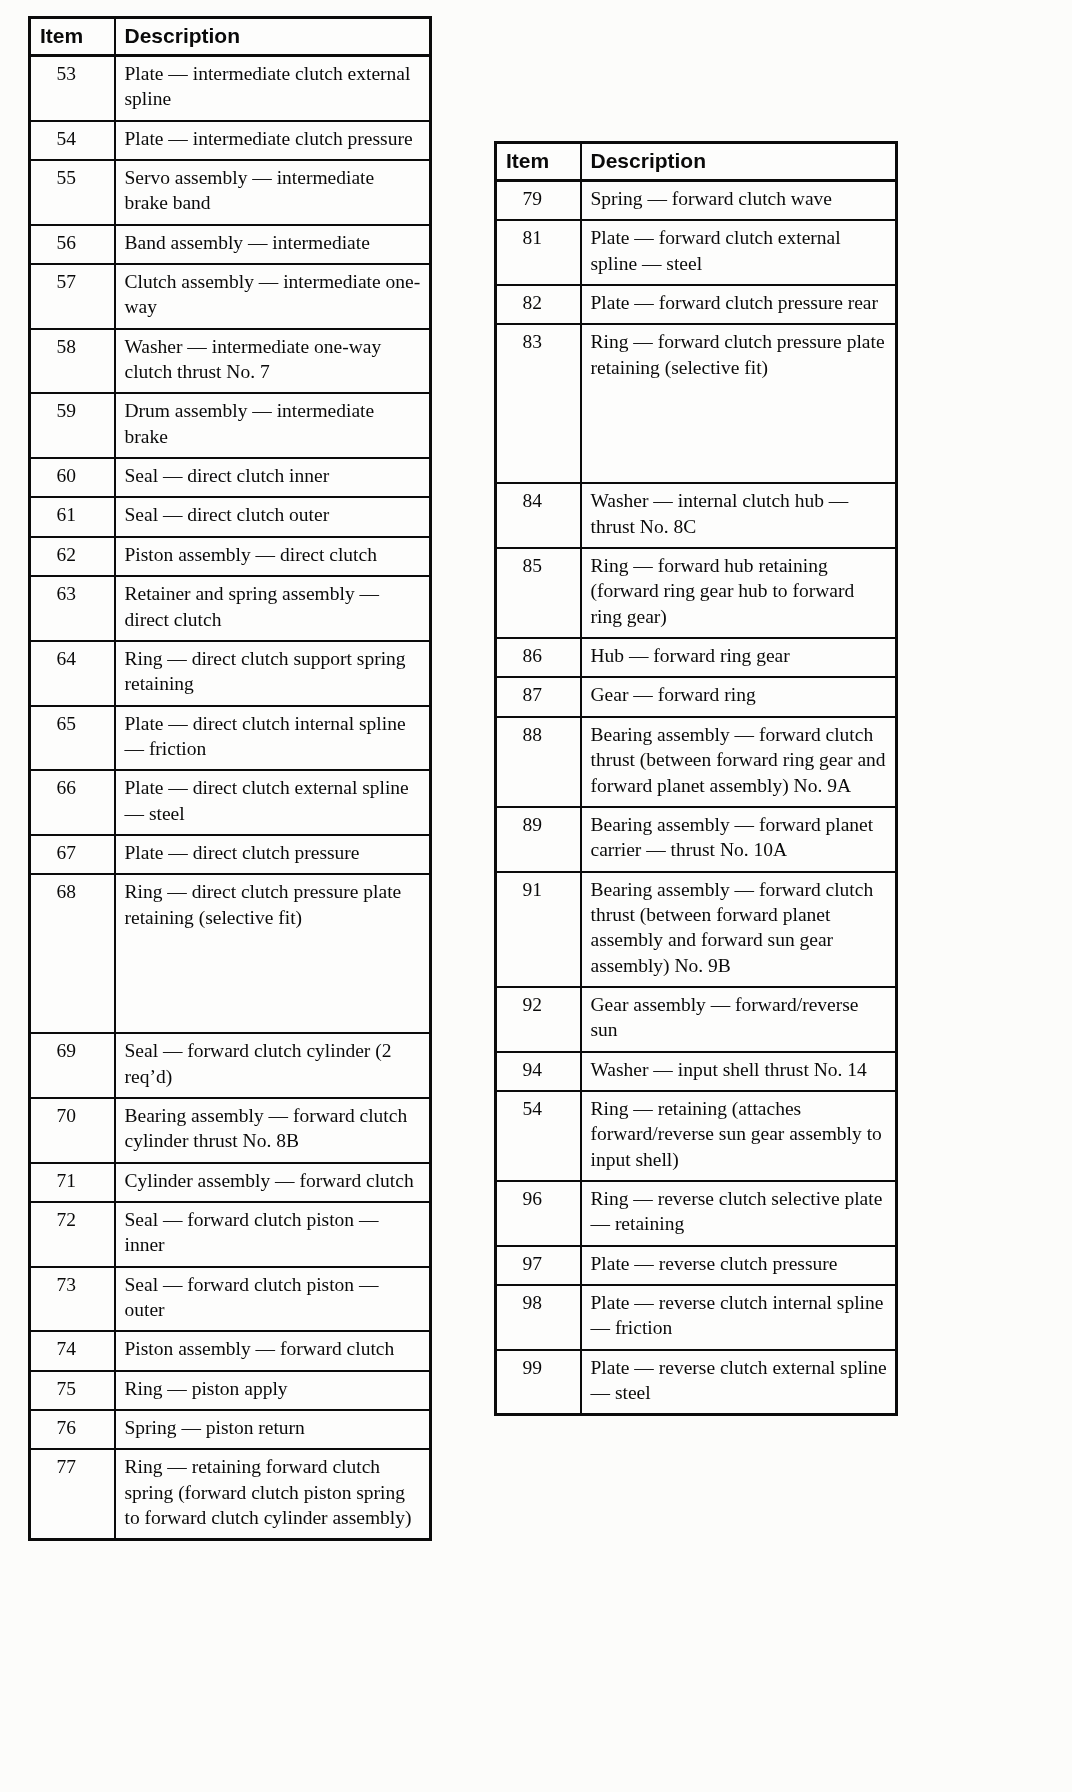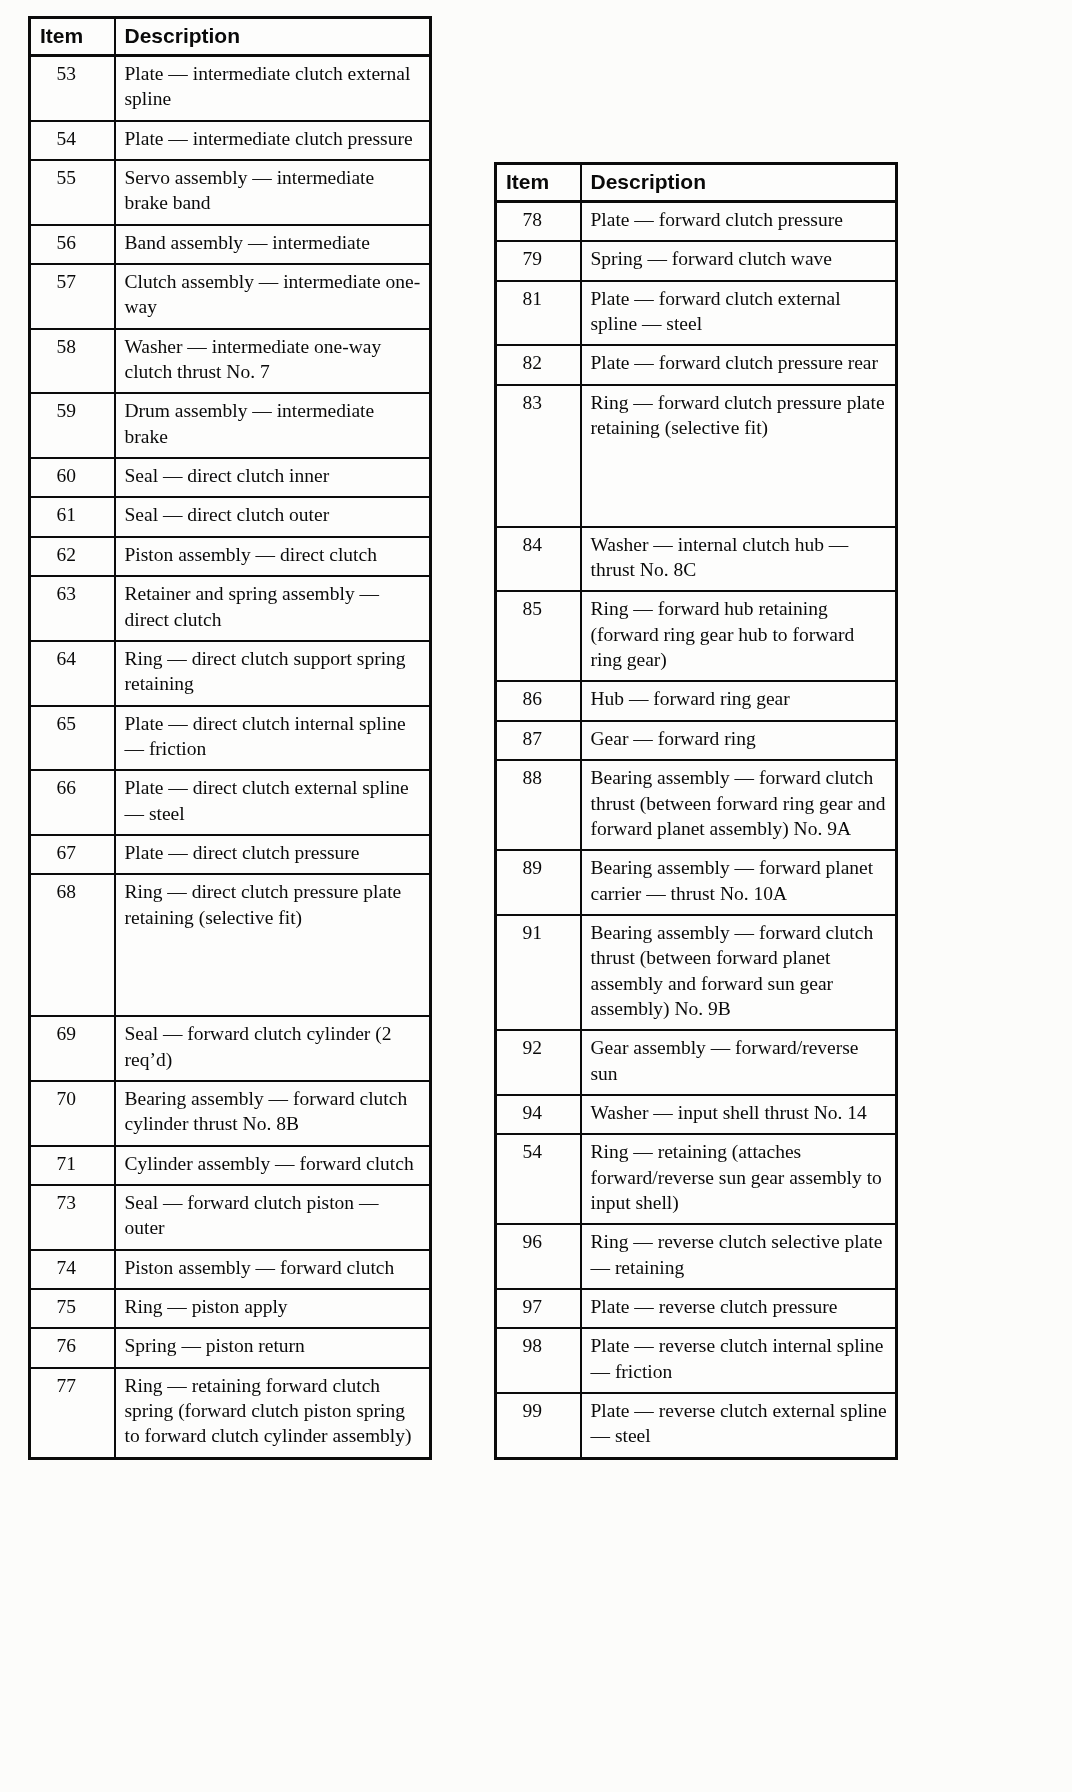--- a/index.html
+++ b/index.html
@@ -6,21 +6,21 @@
   html, body {
     width: 1072px;
     background: #fcfcfa;
     font-family: "Liberation Serif", serif;
     color: #0a0a0a;
   }
   body { min-height: 1792px; }
   .page {
     padding: 16px 0 0 28px;
     display: flex;
-    align-items: flex-end;
+    align-items: center;
     gap: 62px;
   }
   table.parts-table {
     border-collapse: collapse;
     width: 404px;
     table-layout: fixed;
     background: #fdfdfc;
     border: 3px solid #0b0b0b;
   }
   .parts-table th, .parts-table td {
@@ -41,21 +41,21 @@
     line-height: 1.3;
     padding: 4px 8px 8px 8px;
   }
   .parts-table td.item-c {
     width: 85px;
     text-align: center;
     padding-left: 2px;
     padding-right: 14px;
   }
   .parts-table td.desc-c { padding-left: 9px; }
-  .parts-table tr.tall td { height: 142px; }
+  .parts-table tr.tall td { height: 159px; }
 </style>
 </head>
 <body>
 
 <div class="page">
   <table class="parts-table">
       <thead>
         <tr>
           <th class="item-h">Item</th>
           <th class="desc-h">Description</th>
@@ -132,20 +132,24 @@
         </tr>
         <tr>
           <td class="item-c">70</td>
           <td class="desc-c">Bearing assembly — forward clutch cylinder thrust No. 8B</td>
         </tr>
         <tr>
           <td class="item-c">71</td>
           <td class="desc-c">Cylinder assembly — forward clutch</td>
         </tr>
         <tr>
+          <td class="item-c">72</td>
+          <td class="desc-c">Seal — forward clutch piston — inner</td>
+        </tr>
+        <tr>
           <td class="item-c">73</td>
           <td class="desc-c">Seal — forward clutch piston — outer</td>
         </tr>
         <tr>
           <td class="item-c">74</td>
           <td class="desc-c">Piston assembly — forward clutch</td>
         </tr>
         <tr>
           <td class="item-c">75</td>
           <td class="desc-c">Ring — piston apply</td>
@@ -161,24 +165,20 @@
       </tbody>
     </table>
   <table class="parts-table">
       <thead>
         <tr>
           <th class="item-h">Item</th>
           <th class="desc-h">Description</th>
         </tr>
       </thead>
       <tbody>
-        <tr>
-          <td class="item-c">78</td>
-          <td class="desc-c">Plate — forward clutch pressure</td>
-        </tr>
         <tr>
           <td class="item-c">79</td>
           <td class="desc-c">Spring — forward clutch wave</td>
         </tr>
         <tr>
           <td class="item-c">81</td>
           <td class="desc-c">Plate — forward clutch external spline — steel</td>
         </tr>
         <tr>
           <td class="item-c">82</td>

